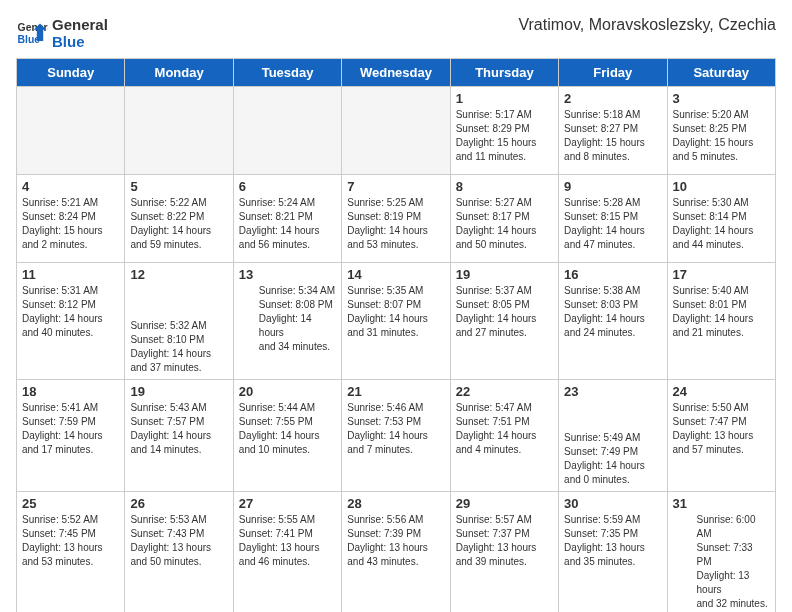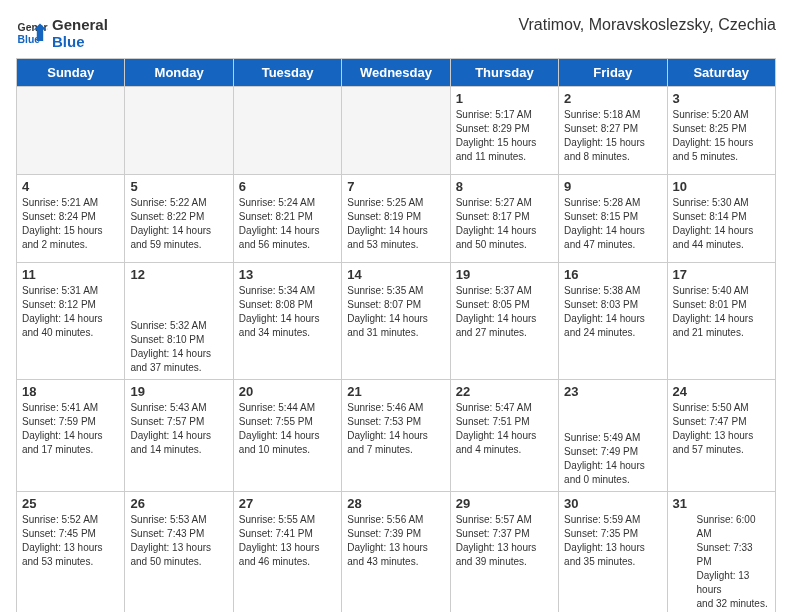--- a/index.html
+++ b/index.html
@@ -194,21 +194,21 @@
         </td>
         <td>
           <span class="day-number">12</span>
           <div class="day-info" style="white-space: pre-line; margin-top: 37px;">Sunrise: 5:32 AM
 Sunset: 8:10 PM
 Daylight: 14 hours
 and 37 minutes.</div>
         </td>
         <td>
           <span class="day-number">13</span>
-          <div class="day-info" style="white-space: pre-line;">Sunrise: 5:34 AM
+          <div class="day-info" style="white-space: pre-line; margin-left: 20px;">Sunrise: 5:34 AM
 Sunset: 8:08 PM
 Daylight: 14 hours
 and 34 minutes.</div>
         </td>
         <td>
           <span class="day-number">14</span>
           <div class="day-info" style="white-space: pre-line;">Sunrise: 5:35 AM
 Sunset: 8:07 PM
 Daylight: 14 hours
 and 31 minutes.</div>

